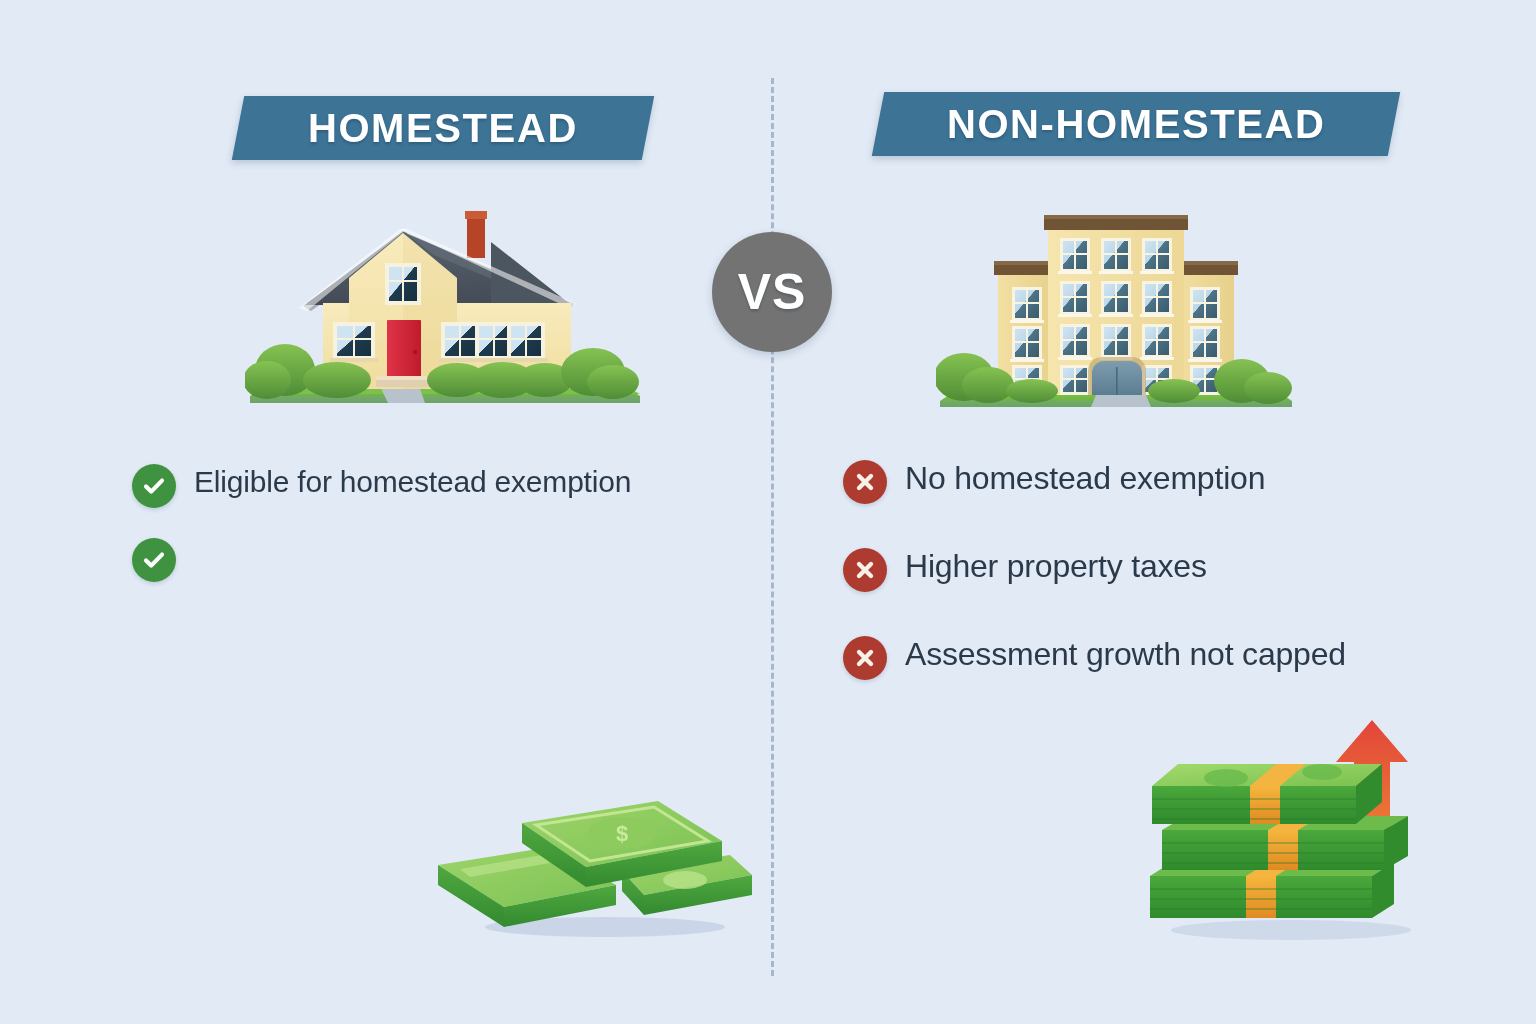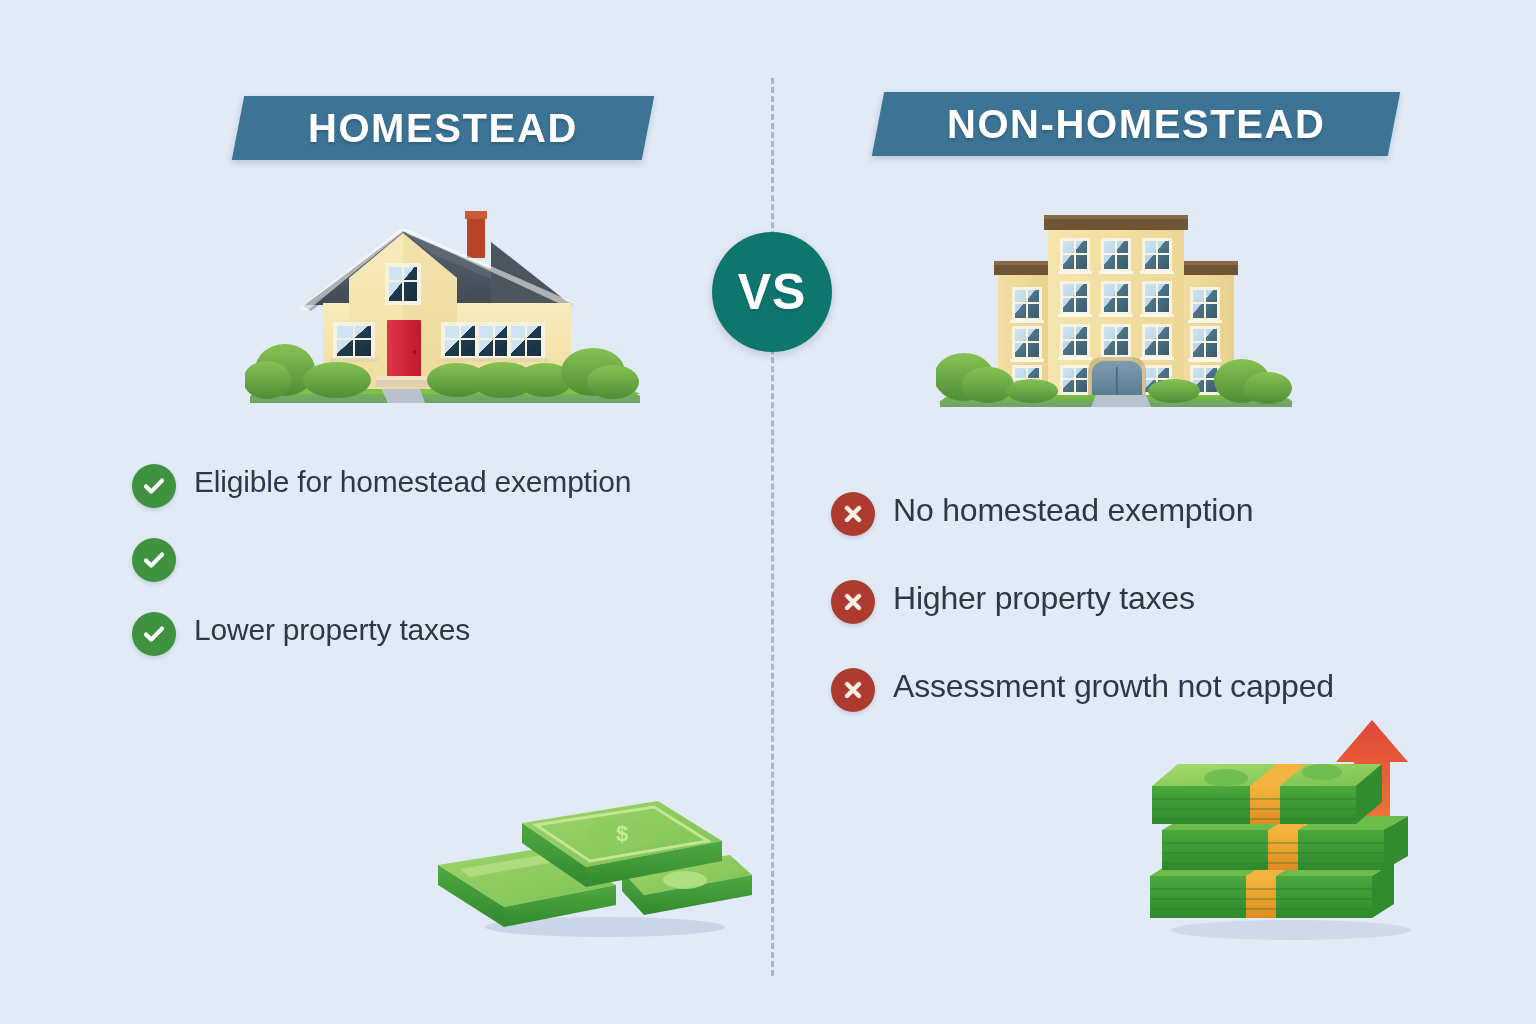--- a/index.html
+++ b/index.html
@@ -40,21 +40,21 @@
   }
   #banner-left  { left:238px; top:96px; width:410px; }
   #banner-right { left:878px; top:92px; width:516px; }
 
   
   .vs-badge {
     position:absolute;
     left:712px; top:232px;
     width:120px; height:120px;
     border-radius:50%;
-    background:#0f766e;
+    background:#737373;
     display:flex; align-items:center; justify-content:center;
     box-shadow:0 3px 8px rgba(40,70,100,.2);
   }
   .vs-badge span {
     color:#fff; font-size:50px; font-weight:bold; letter-spacing:1px;
     text-shadow:0 2px 3px rgba(20,50,75,.3);
   }
 
   
   .column { position:absolute; top:0; height:1024px; }
@@ -62,21 +62,21 @@
   #col-right { left:771px; width:765px; }
 
   
   .illus { position:absolute; }
   #house-illus { left:245px; top:200px; width:400px; height:225px; }
   #apt-illus   { left:165px; top:195px; width:360px; height:230px; }
 
   
   .bullets { position:absolute; }
   #bullets-left  { left:132px; top:462px; width:610px; }
-  #bullets-right { left:60px;  top:458px; width:680px;margin-top:32px; }
+  #bullets-right { left:72px;  top:458px; width:680px; }
 
   .bullet {
     display:flex;
     align-items:flex-start;
     margin-bottom:26px;
   }
   .bullet-ico {
     flex:0 0 auto;
     width:44px; height:44px;
     border-radius:50%;
@@ -233,28 +233,20 @@
     </div>
 
     <div class="bullet">
       <div class="bullet-ico ico-check">
         <svg width="26" height="26" viewBox="0 0 26 26">
           <path d="M5 13.5 L10.2 18.6 L21 7.6" stroke="#ffffff" stroke-width="4.2" stroke-linecap="round" stroke-linejoin="round" fill="none"></path>
         </svg>
       </div>
     </div>
 
-    <div class="bullet">
-      <div class="bullet-ico ico-check">
-        <svg width="26" height="26" viewBox="0 0 26 26">
-          <path d="M5 13.5 L10.2 18.6 L21 7.6" stroke="#ffffff" stroke-width="4.2" stroke-linecap="round" stroke-linejoin="round" fill="none"></path>
-        </svg>
-      </div>
-      <div class="bullet-text">Lower property taxes</div>
-    </div>
   </div>
 
   <div id="money-left">
     <svg width="330" height="165" viewBox="0 0 330 165">
       <defs>
         <linearGradient id="mlTop" x1="0" y1="0" x2="1" y2="1">
           <stop offset="0" stop-color="#9ed46a"></stop>
             <stop offset="1" stop-color="#7cc254"></stop>
         </linearGradient>
         <linearGradient id="mlSide" x1="0" y1="0" x2="0" y2="1">

